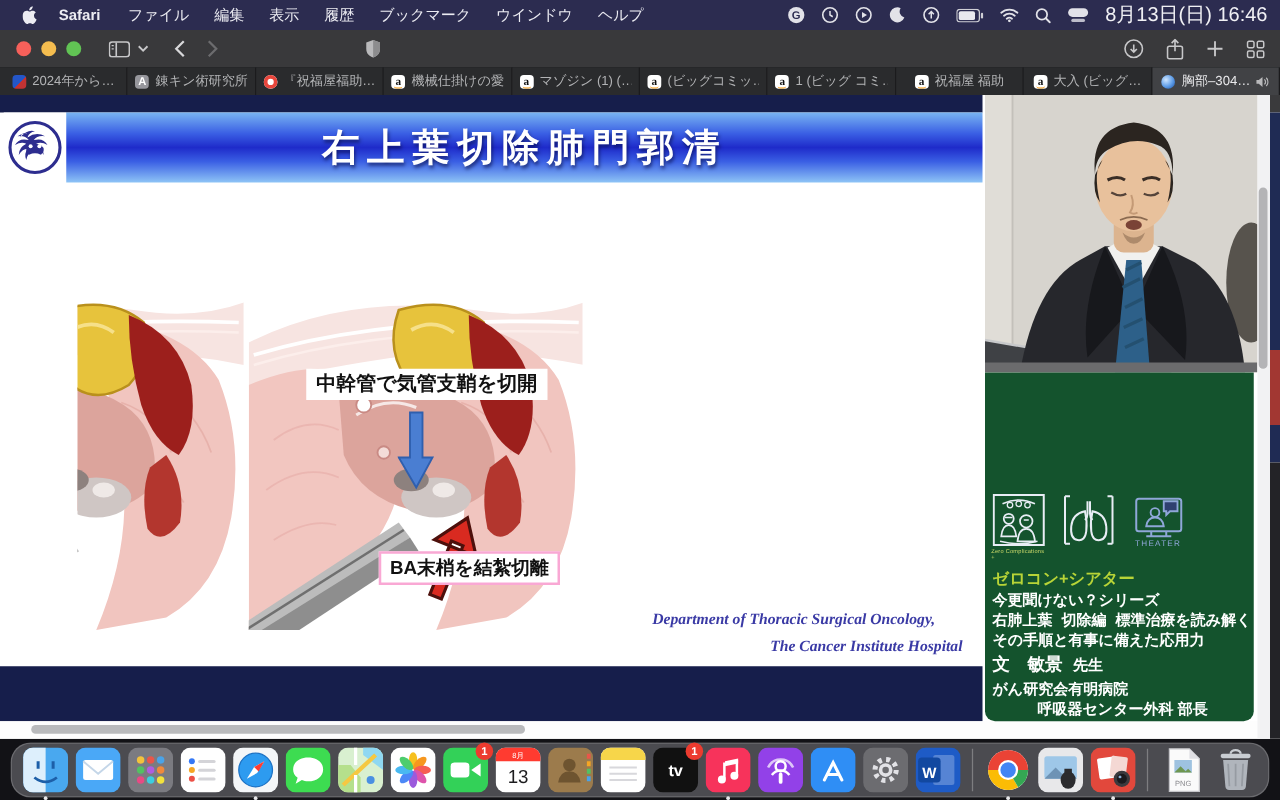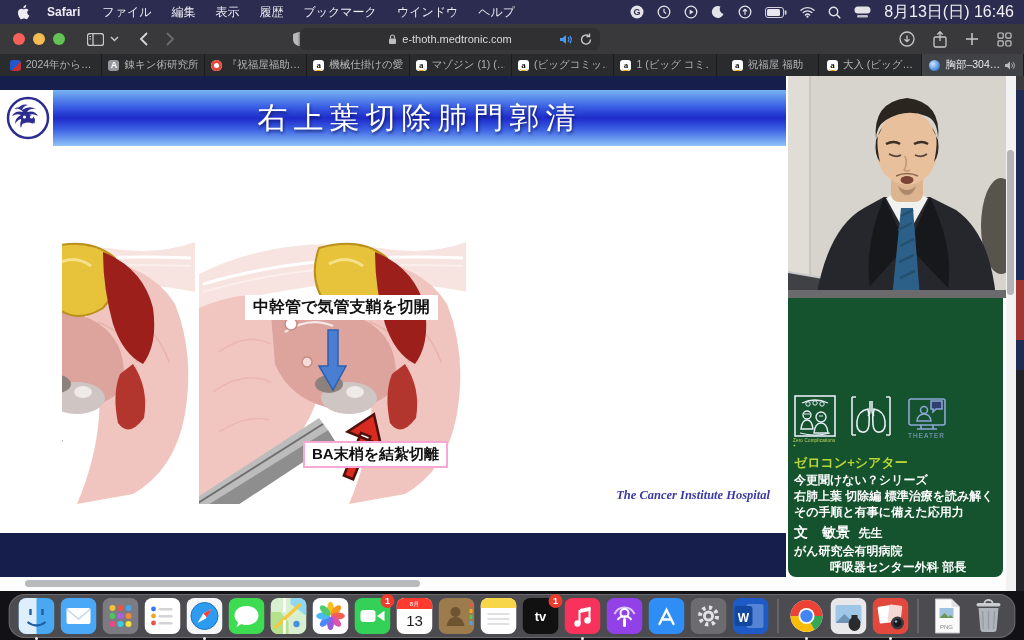--- a/index.html
+++ b/index.html
@@ -48,21 +48,21 @@
 
   
   .page { position:absolute; left:0; top:76px; width:1024px; height:515px; background:#ffffff; }
 
   .slide-topbar { position:absolute; left:0; top:0; width:786px; height:14px; background:#161e4b; }
   .slide-logo { position:absolute; left:3px; top:14px; width:50px; height:56px; background:#fff;
                 display:flex; align-items:center; justify-content:center; }
   .slide-banner { position:absolute; left:53px; top:14px; width:733px; height:56px;
       background:linear-gradient(180deg,#79b4f2 0%,#3a5fe4 30%,#1e2bca 50%,#3a5fe4 70%,#8ec4f6 100%);
       display:flex; align-items:center; justify-content:center; }
-  .slide-title { color:#fff; font-size:30px; font-weight:normal; letter-spacing:6px;
+  .slide-title { color:#fff; font-size:30px; font-weight:bold; letter-spacing:6px;
                  text-shadow:1px 2px 3px rgba(0,0,40,.55); }
 
   .illo-wrap { position:absolute; left:62px; top:136px; width:404px; height:292px; overflow:hidden; }
   .illo { position:absolute; top:0; width:268px; height:292px; }
   .illo.one { left:-135px; } .illo.two { left:137px; }
 
   .ann { position:absolute; background:#fff; color:#111; font-weight:bold; white-space:nowrap; }
   .ann-top { left:245px; top:219px; font-size:16px; padding:2px 8px; }
   .ann-bottom { left:303px; top:365px; font-size:15px; padding:2px 7px; border:2px solid #f9a8d4; }
   .arrow-blue { position:absolute; left:318px; top:252px; }
@@ -80,21 +80,21 @@
 
   
   .video { position:absolute; left:788px; top:0; width:218px; height:222px; overflow:hidden; background:#d7d4ce; }
   .panel { position:absolute; left:788px; top:222px; width:215px; height:279px; background:#14532d;
            border-radius:0 0 8px 8px; color:#fff; }
   .panel-icons { position:absolute; left:5px; top:97px; display:flex; gap:13px; }
   .picon { width:43px; display:flex; flex-direction:column; align-items:center; }
   .picon .cap { font-size:4.5px; color:#cbd96a; margin-top:1px; letter-spacing:.2px; }
   .picon .cap.theater { font-size:6.5px; color:#8fa7d8; letter-spacing:1px; }
   .p-series { position:absolute; left:6px; top:156px; color:#b8d437; font-weight:bold; font-size:13px; }
-  .p-line { position:absolute; left:6px; color:#fff; font-weight:bold; font-size:12px; white-space:nowrap; }
+  .p-line { position:absolute; left:6px; color:#fff; font-weight:bold; font-size:12px; white-space:nowrap;font-family:Liberation Mono, monospace; }
   .p-l1{ top:174px; } .p-l2{ top:190px; } .p-l3{ top:206px; }
   .p-speaker { position:absolute; left:6px; top:225px; }
   .p-speaker .nm { font-size:14px; font-weight:bold; }
   .p-speaker .sfx { font-size:12px; font-weight:bold; margin-left:4px; }
   .p-aff { position:absolute; left:6px; font-size:12px; font-weight:600; }
   .p-a1{ top:245px; } .p-a2{ top:261px;padding-left:36px; }
 
   .vscroll { position:absolute; left:1006px; top:0; width:10px; height:515px; background:#f2f2f3; }
   .vscroll-thumb { position:absolute; left:1px; top:74px; width:7px; height:145px; background:#b4b4b6; border-radius:4px; }
   .edge-strip { position:absolute; left:1016px; top:0; width:8px; height:515px; }
@@ -201,37 +201,20 @@
     <svg width="9" height="14" viewBox="0 0 9 14">
         <path d="M1 1l6 6-6 6" stroke="#6c6c6e" stroke-width="1.8" fill="none"></path>
       </svg>
   </span>
   <span class="tb-icon" style="position:absolute;left:278px">
     <svg width="13" height="16" viewBox="0 0 13 16">
         <path d="M6.5 1L12 3v5c0 4-2.5 6-5.5 7C3.5 14 1 12 1 8V3z" fill="#b9b9bb"></path>
         <path d="M6.5 1L12 3v5c0 4-2.5 6-5.5 7z" fill="#8c8c8e"></path>
       </svg>
   </span>
-  <div class="urlbar">
-    <svg width="9" height="11" viewBox="0 0 9 11">
-        <rect x="1" y="4.5" width="7" height="5.5" rx="1" fill="#bdbdbf"></rect>
-        <path d="M2.5 4.5V3a2 2 0 0 1 4 0v1.5" stroke="#bdbdbf" stroke-width="1.2" fill="none"></path>
-      </svg>
-    <span>e-thoth.medtronic.com</span>
-    <span class="right-icons">
-      <svg width="13" height="11" viewBox="0 0 13 11">
-          <path d="M1 4h2.5L7 1v9L3.5 7H1z" fill="#4a9bf5"></path>
-          <path d="M9 3.2a3.5 3.5 0 0 1 0 4.6M10.8 1.8a6 6 0 0 1 0 7.4" stroke="#4a9bf5" stroke-width="1.1" fill="none"></path>
-        </svg>
-      <svg width="12" height="13" viewBox="0 0 12 13">
-          <path d="M10.5 6.5a4.5 4.5 0 1 1-1.4-3.2" stroke="#c7c7c9" stroke-width="1.4" fill="none"></path>
-          <path d="M9.5 0.5v3h-3" fill="none" stroke="#c7c7c9" stroke-width="1.4"></path>
-        </svg>
-    </span>
-  </div>
   <span class="far-right">
     <svg width="16" height="16" viewBox="0 0 16 16">
         <circle cx="8" cy="8" r="7" fill="none" stroke="#c7c7c9" stroke-width="1.3"></circle>
         <path d="M8 4.5v6M5.5 8.2L8 10.7l2.5-2.5" stroke="#c7c7c9" stroke-width="1.3" fill="none"></path>
       </svg>
     <svg width="14" height="17" viewBox="0 0 14 17">
         <rect x="1" y="6" width="12" height="10" rx="1.5" fill="none" stroke="#c7c7c9" stroke-width="1.3"></rect>
         <path d="M7 10V1M4.3 3.5L7 .8l2.7 2.7" stroke="#c7c7c9" stroke-width="1.3" fill="none"></path>
       </svg>
     <svg width="14" height="14" viewBox="0 0 14 14">
@@ -351,20 +334,21 @@
     <path d="M10 2h10v36h8L15 62 1 38h9z" fill="#4a7ed2" stroke="#2f5fae" stroke-width="1.5"></path>
   </svg>
   <svg class="arrow-red" width="60" height="82" viewBox="0 0 60 82">
     <g transform="rotate(22 30 40)">
       <path d="M25 30h10v46h-10z M30 8L12 34h36z" fill="#d92a20" stroke="#4d100c" stroke-width="2.5"></path>
     </g>
   </svg>
   <div class="ann ann-bottom">BA末梢を結紮切離</div>
 
   <div class="credit">
+    <div>Department of Thoracic Surgical Oncology,</div>
     <div>The Cancer Institute Hospital</div>
   </div>
 
   <div class="slide-footer"></div>
   <div class="bottom-strip">
     <div class="hscroll-thumb"></div>
   </div>
 
   <div class="video">
     <svg width="218" height="222" viewBox="0 0 218 222">

